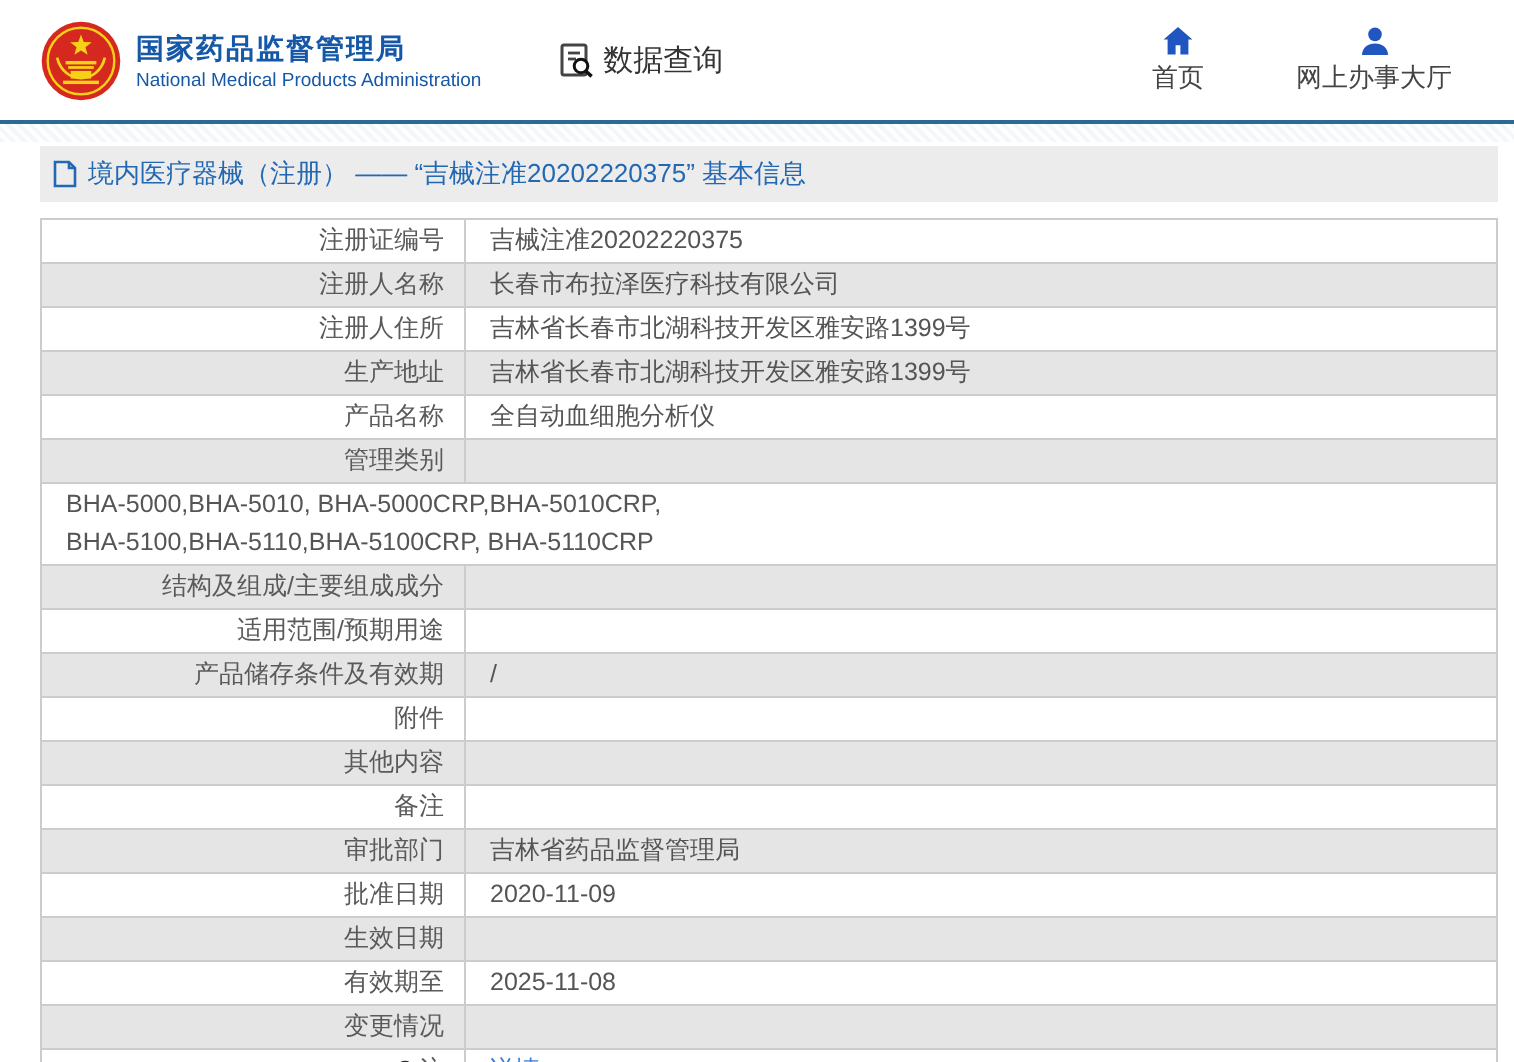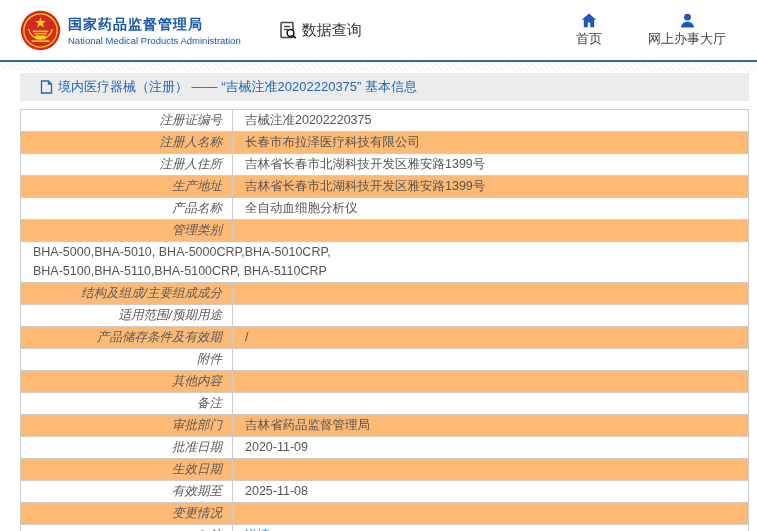--- a/index.html
+++ b/index.html
@@ -20,30 +20,30 @@
   .nav-item { display:flex; flex-direction:column; align-items:center; cursor:pointer; }
   .nav-item svg { margin-bottom:2px; }
   .nav-label { font-size:13px; color:#444; white-space:nowrap; }
 
   .header-line { height:2px; background:#2a6b96; }
   .header-hatch { height:9px;
     background:repeating-linear-gradient(45deg,#f4f7f9 0 2px,#fdfefe 2px 4px); }
 
   
   .content { margin-left:20px; width:729px; }
-  .breadcrumb { margin-top:2px; height:28px; background:#ececec; display:flex; align-items:center; padding:0 20px; }
+  .breadcrumb { margin-top:2px; height:28px; background:#ececec; display:flex; align-items:center; padding:0 6px; }
   .breadcrumb-text { font-size:13px; color:#2268b2; margin-left:5px; }
 
   
   .info-table { margin-top:8px; border:1px solid #ccc; border-bottom:none; background:#fff; }
   .row { display:flex; border-bottom:1px solid #ccc; min-height:21px; }
-  .row.alt { background:#fdba74; }
+  .row.alt { background:#e5e5e5; }
   .cell-label { width:212px; flex:0 0 auto; text-align:right; padding:1px 10px 1px 4px;
     color:#5a5a5a; font-size:12.5px; line-height:19px; border-right:1px solid #ccc;
-    display:flex; align-items:center; justify-content:flex-end;font-style:italic; }
+    display:flex; align-items:center; justify-content:flex-end; }
   .cell-value { flex:1; padding:1px 8px 1px 12px; color:#555; font-size:12.5px;
     line-height:19px; display:flex; align-items:center; white-space:pre-line; }
   .cell-value a { color:#3f7ed8; text-decoration:none; cursor:pointer; }
   .note-icon { margin-right:2px; position:relative; top:1px; }
 </style>
 </head>
 <body>
 
 <div class="header">
   <div class="logo-wrap">

